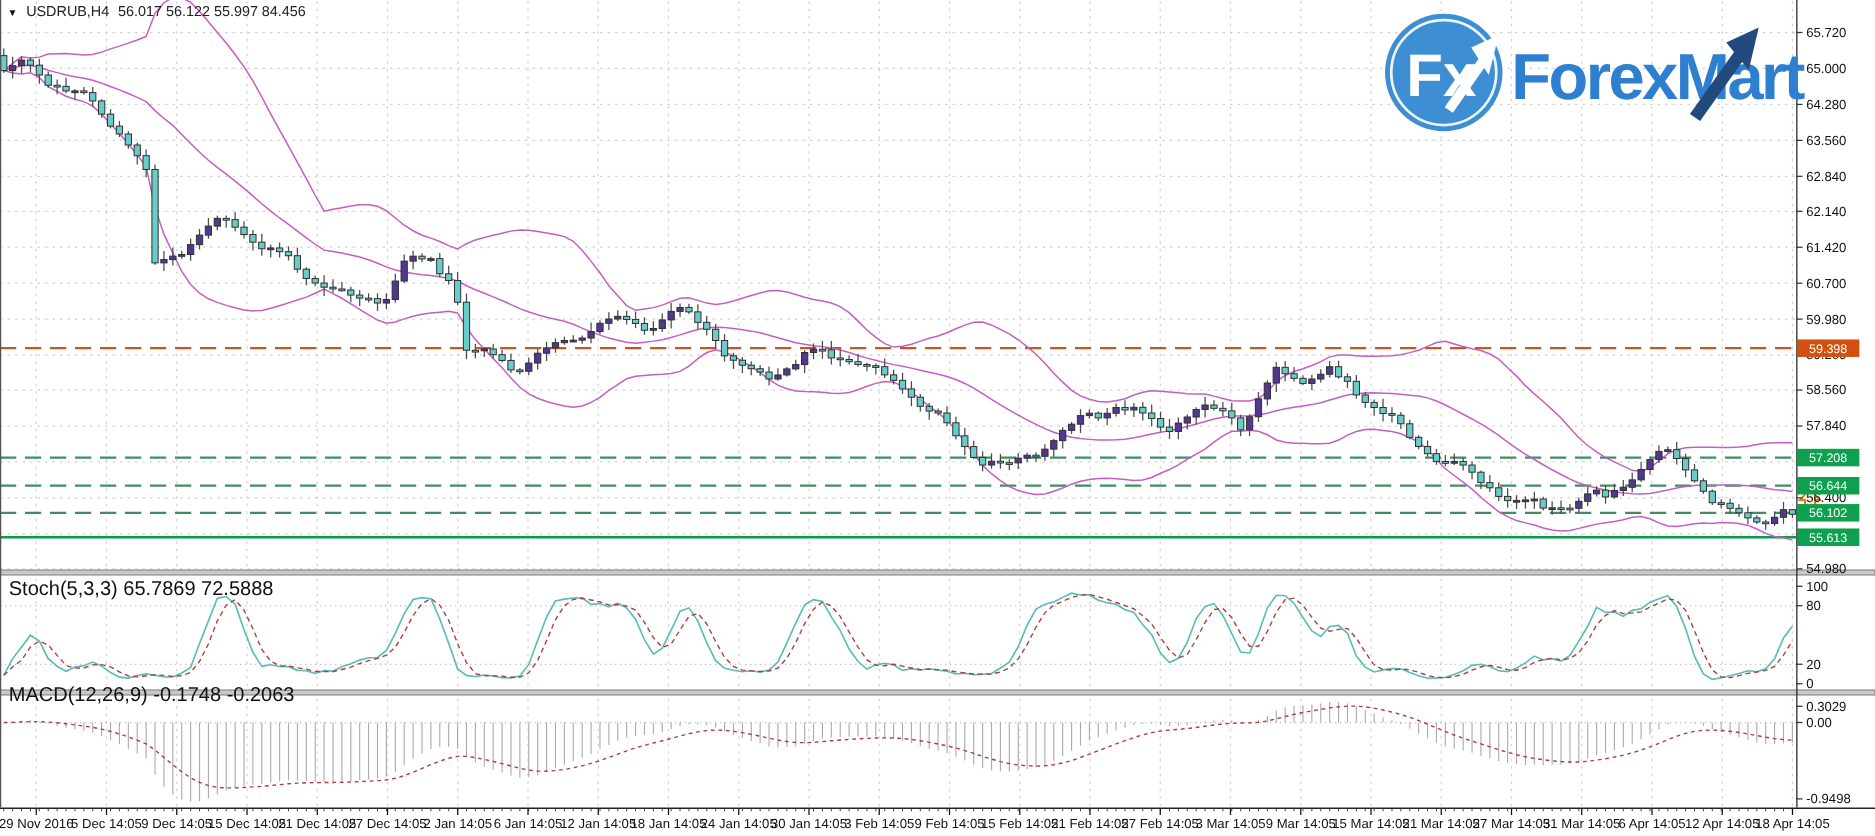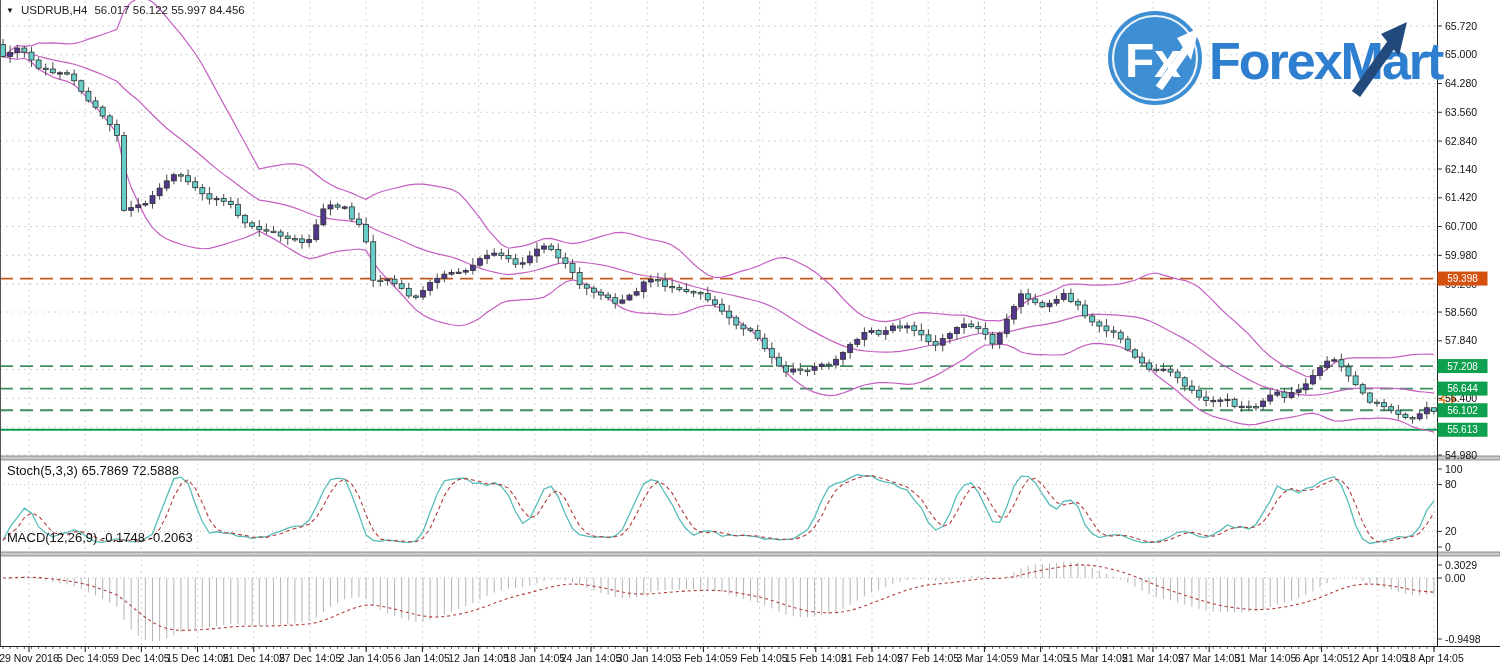--- a/index.html
+++ b/index.html
@@ -2,23 +2,23 @@
 <html><head>
 <meta charset="utf-8">
 <style>
   html,body{margin:0;padding:0;background:#fff;}
   #app{position:relative;width:1500px;height:669px;background:#ffffff;overflow:hidden;
        font-family:"Liberation Sans", sans-serif;}
   #chart-svg{position:absolute;left:0;top:0;}
   #title-bar{position:absolute;left:6px;top:4px;font-size:11.5px;color:#222;
              display:flex;align-items:center;gap:7px;white-space:nowrap;}
   #title-bar .dd{font-size:8px;color:#111;}
-  .panel-label{position:absolute;font-size:13px;color:#111;white-space:nowrap;}
+  .panel-label{position:absolute;font-size:16px;color:#111;white-space:nowrap;}
   #stoch-label{left:7px;top:463px;}
-  #macd-label{left:7px;top:530px;}
+  #macd-label{left:7px;top:548px;}
   #logo{position:absolute;left:1103px;top:6px;}
 </style>
 </head>
 <body>
 
 <div id="app">
   <svg id="chart-svg" width="1500" height="669">
       <defs>
         <clipPath id="mainClip">
           <rect x="0" y="0" width="1437" height="456"></rect>

